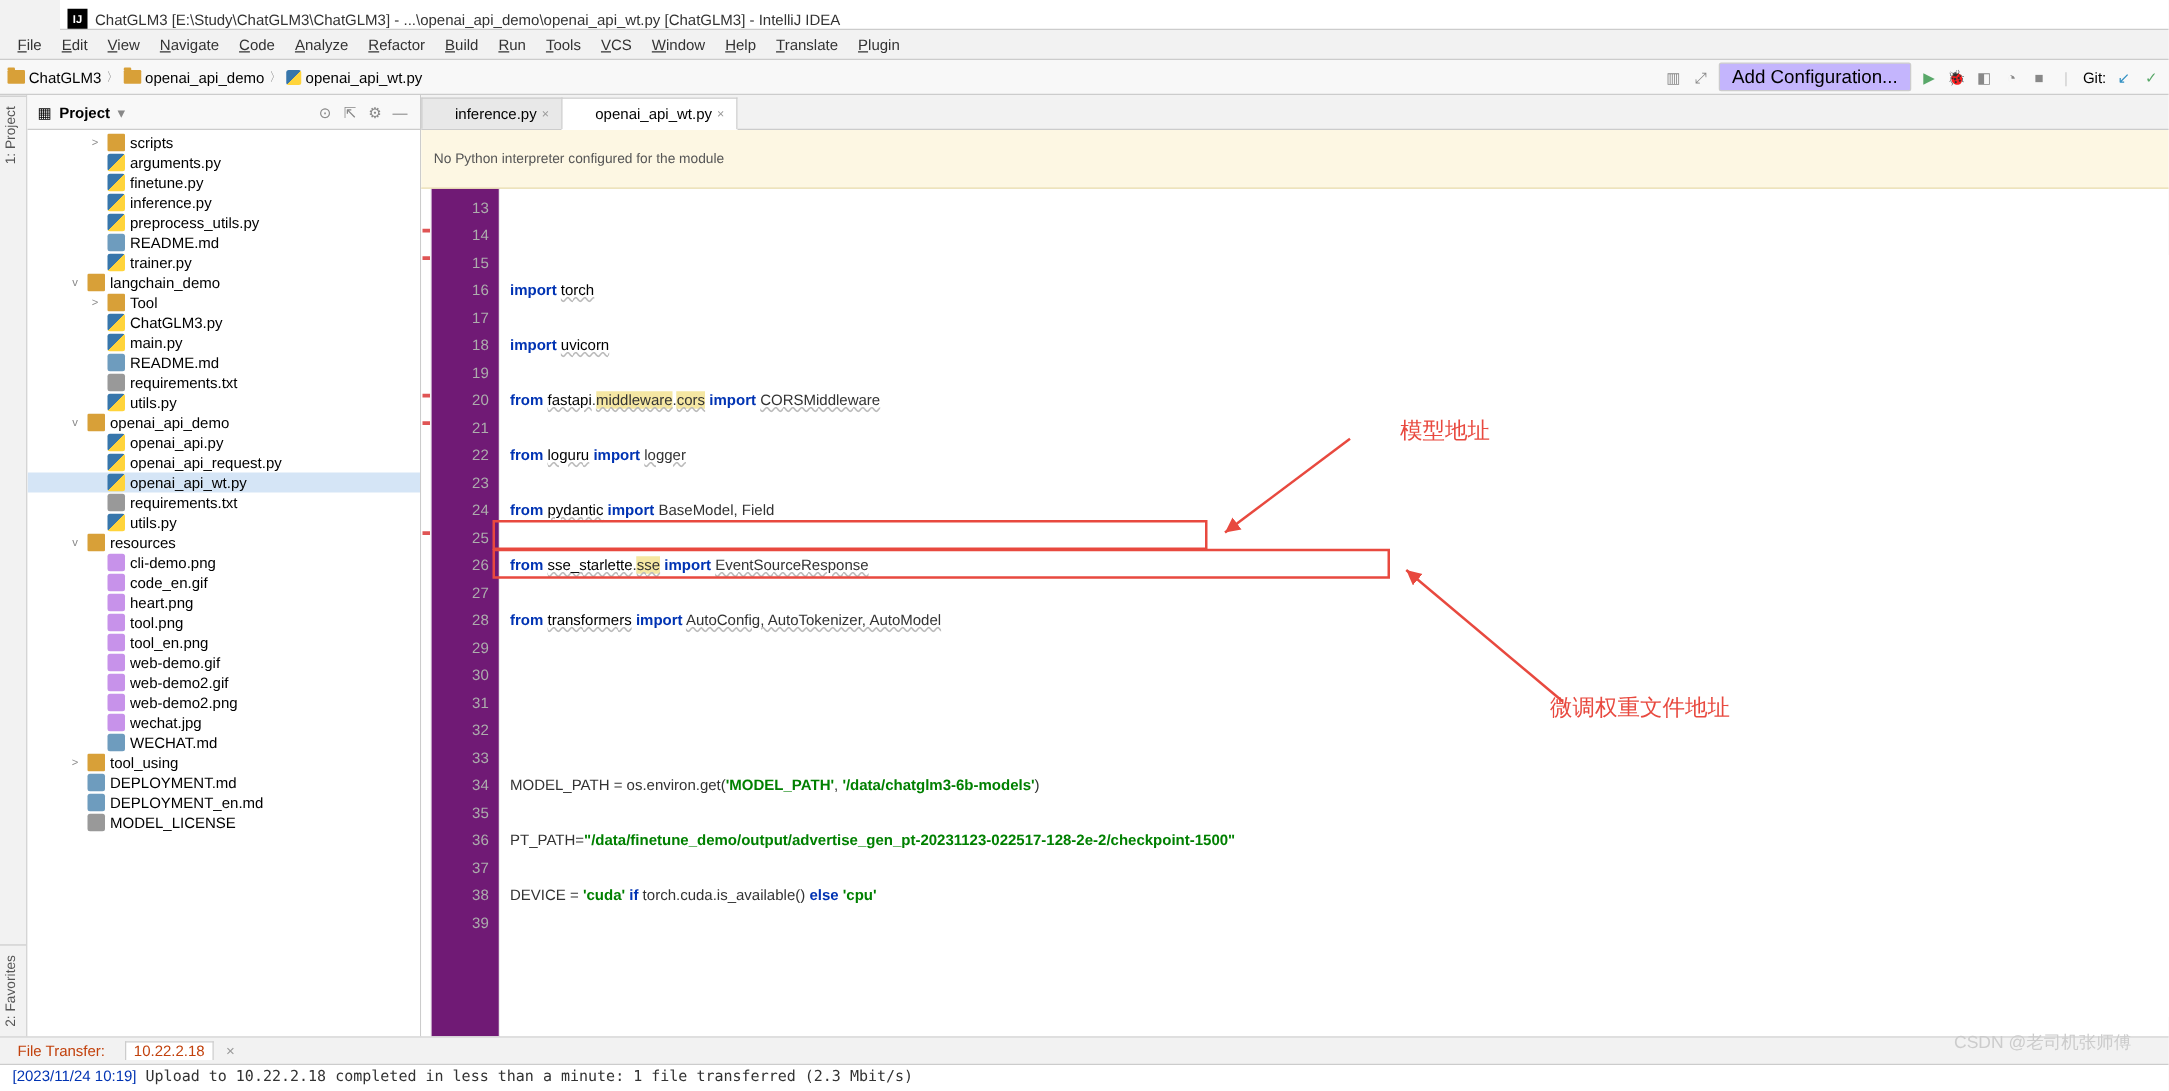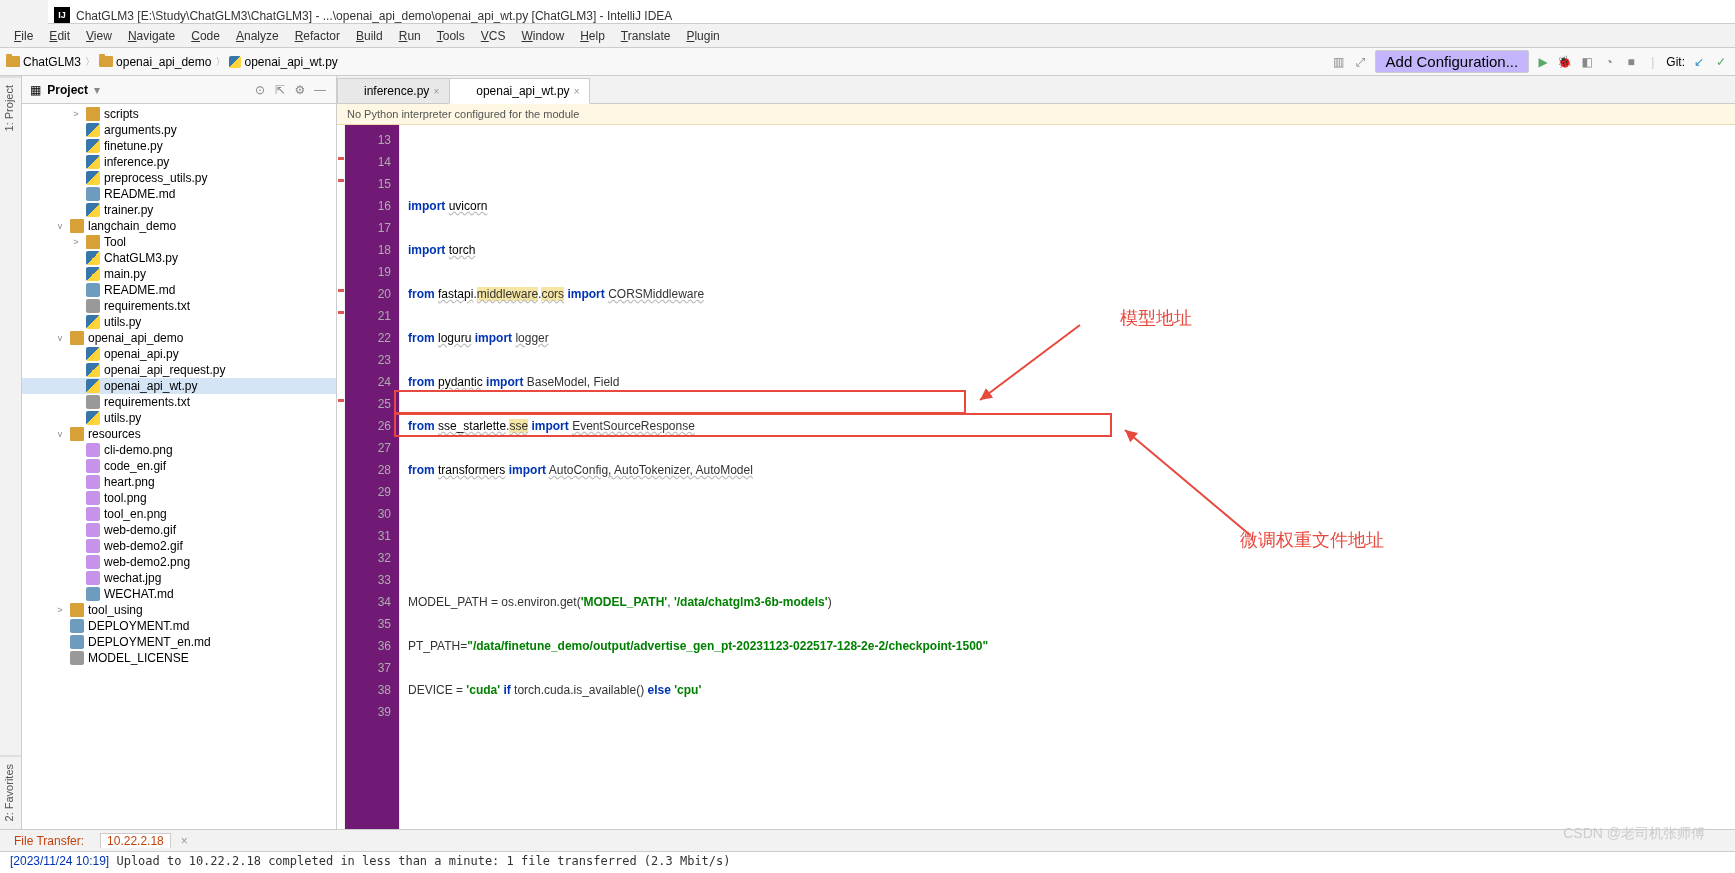--- a/index.html
+++ b/index.html
@@ -45,21 +45,21 @@
 .md-file { background:#6e9cbe; border-radius:2px; }
 .txt-file { background:#999; border-radius:2px; }
 .img-file { background:#c792ea; border-radius:2px; }
 
 .editor-area { flex:1; display:flex; flex-direction:column; background:#fff; }
 .editor-tabs { height:28px; background:#f2f2f2; border-bottom:1px solid #ccc; display:flex; align-items:flex-end; }
 .editor-tab { padding:5px 10px; background:#e8e8e8; border:1px solid #ccc; border-bottom:none; margin-right:-1px; display:flex; align-items:center; gap:4px; cursor:pointer; font-size:11px; }
 .editor-tab.active { background:#fff; border-bottom:1px solid #fff; margin-bottom:-1px; }
 .editor-tab .close { color:#999; font-size:10px; }
 
-.warning-bar { background:#fdf7e3; border-bottom:1px solid #e8dcae; padding:4px 10px; color:#555; font-size:11px; }
+.warning-bar { background:#fdf7e3; border-bottom:1px solid #e8dcae; padding:17px 10px; color:#555; font-size:11px; }
 
 .code-area { flex:1; display:flex; overflow:hidden; font-family:"JetBrains Mono","Consolas",monospace; position:relative; }
 .gutter { width:55px; background:#701a75; border-right:1px solid #eee; text-align:right; padding:4px 8px 4px 0; color:#adadad; line-height:22px; font-size:12px; }
 .gutter .ln { height:22px; }
 .gutter-marks { width:8px; background:#fff; border-right:1px solid #f4f4f4; position:relative; }
 .mark-red { position:absolute; right:0; width:6px; height:3px; background:#e05555; }
 .code-content { flex:1; padding:4px 8px; line-height:22px; white-space:pre; color:#333; position:relative; font-size:13px; }
 .code-line { height:22px; position:relative; }
 .kw { color:#0033b3; font-weight:bold; }
 .mod { color:#000; }
@@ -380,22 +380,22 @@
           <div class="ln">33</div>
           <div class="ln">34</div>
           <div class="ln">35</div>
           <div class="ln">36</div>
           <div class="ln">37</div>
           <div class="ln">38</div>
           <div class="ln">39</div>
         </div>
       <div class="code-content">
 <div class="code-line"></div>
+<div class="code-line"><span class="kw">import</span> <span class="mod hl-underline">torch</span></div>
 <div class="code-line"><span class="kw">import</span> <span class="mod hl-underline">uvicorn</span></div>
-<div class="code-line"><span class="kw">import</span> <span class="mod hl-underline">torch</span></div>
 <div class="code-line"><span class="kw">from</span> <span class="mod hl-underline">fastapi</span>.<span class="hl-y hl-underline">middleware</span>.<span class="hl-y hl-underline">cors</span> <span class="kw">import</span> <span class="hl-underline">CORSMiddleware</span></div>
 <div class="code-line"><span class="kw">from</span> <span class="mod hl-underline">loguru</span> <span class="kw">import</span> <span class="hl-underline">logger</span></div>
 <div class="code-line"><span class="kw">from</span> <span class="mod hl-underline">pydantic</span> <span class="kw">import</span> <span>BaseModel, Field</span></div>
 <div class="code-line"><span class="kw">from</span> <span class="mod hl-underline">sse_starlette</span>.<span class="hl-y hl-underline">sse</span> <span class="kw">import</span> <span class="hl-underline">EventSourceResponse</span></div>
 <div class="code-line"><span class="kw">from</span> <span class="mod hl-underline">transformers</span> <span class="kw">import</span> <span class="hl-underline">AutoConfig, AutoTokenizer, AutoModel</span></div>
 <div class="code-line"></div>
 <div class="code-line"></div>
 <div class="code-line">MODEL_PATH = os.environ.get(<span class="str">'MODEL_PATH'</span>, <span class="str">'/data/chatglm3-6b-models'</span>)</div>
 <div class="code-line">PT_PATH=<span class="str">"/data/finetune_demo/output/advertise_gen_pt-20231123-022517-128-2e-2/checkpoint-1500"</span></div>
 <div class="code-line">DEVICE = <span class="str">'cuda'</span> <span class="kw">if</span> torch.cuda.is_available() <span class="kw">else</span> <span class="str">'cpu'</span></div>

